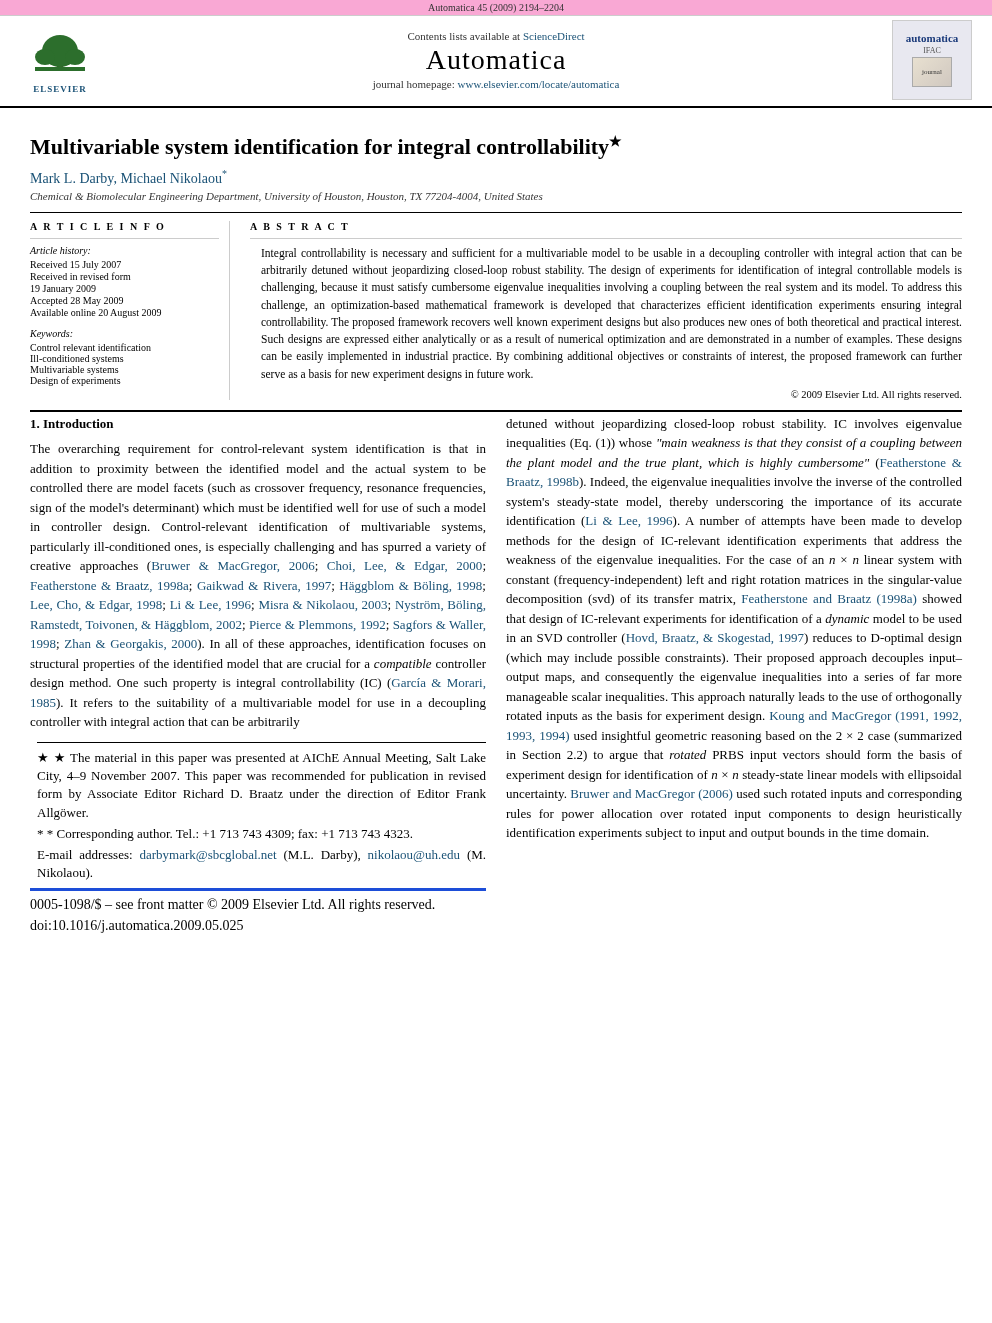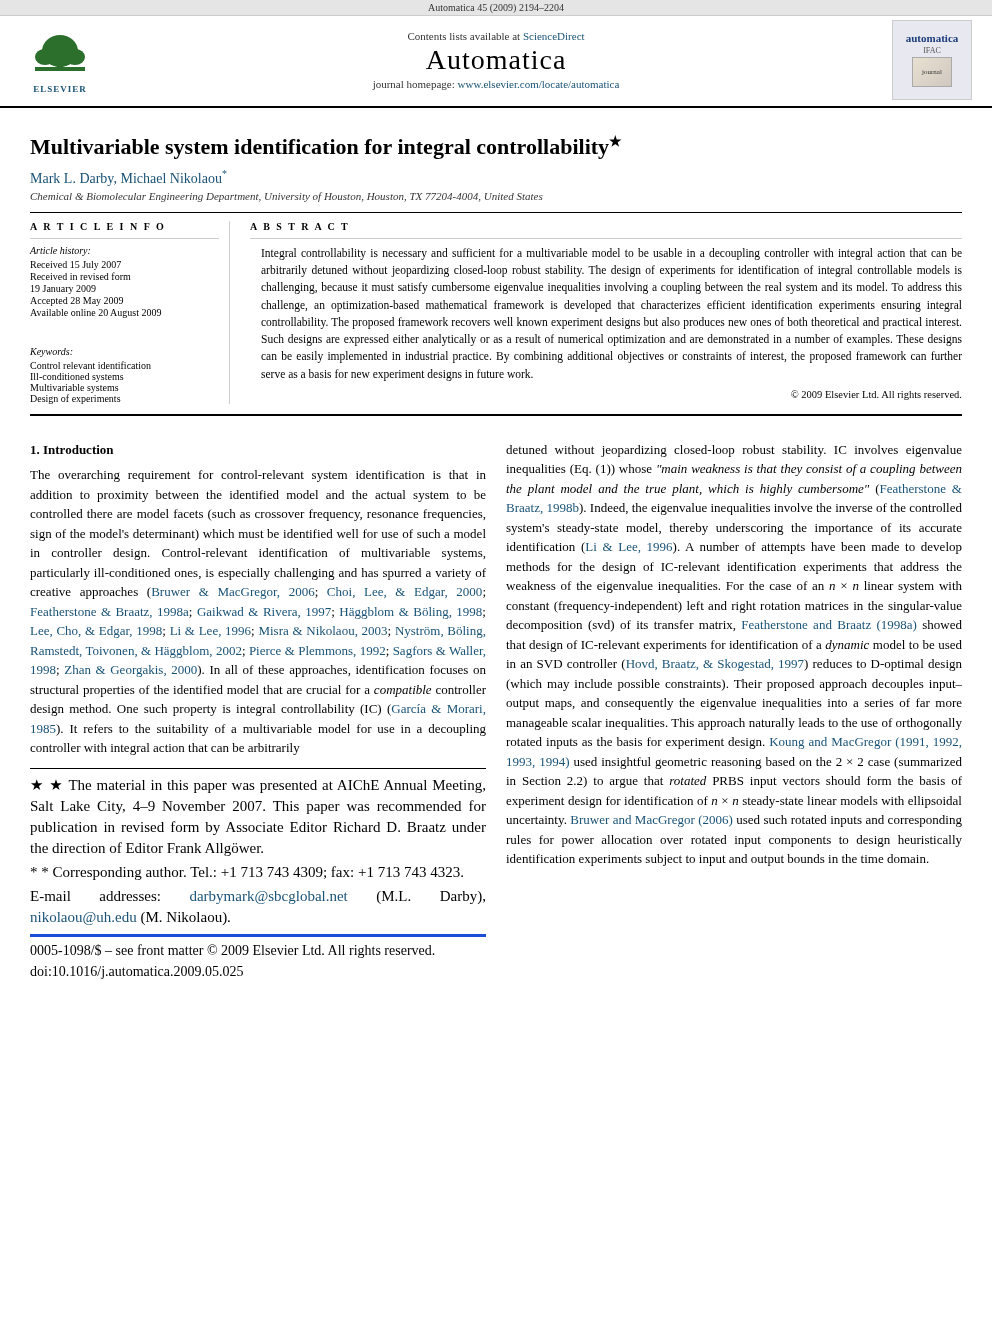--- a/index.html
+++ b/index.html
@@ -78,21 +78,21 @@
       border: 1px solid #ccc;
       display: flex;
       align-items: center;
       justify-content: center;
       background: #e8e8f0;
       font-size: 9px;
       color: #333;
       text-align: center;
     }
     .top-bar {
-      background: #e5e5e5;
+      background: #f9a8d4;
       font-size: 10px;
       text-align: center;
       padding: 2px 0;
       color: #333;
       border-bottom: 1px solid #ccc;
     }
     
     .main-content {
       padding: 10px 30px 20px 30px;
     }
@@ -153,21 +153,21 @@
       font-style: italic;
       font-size: 10px;
       display: block;
       margin-bottom: 3px;
     }
     .hist-row {
       font-size: 10px;
       margin-bottom: 1px;
     }
     .keywords-section {
-      margin-top: 28px;
+      margin-top: 10px;
     }
     .kw-label {
       font-style: italic;
       font-size: 10px;
       display: block;
       margin-bottom: 3px;
     }
     .kw-item {
       font-size: 10px;
       color: #000;
@@ -186,21 +186,21 @@
     .copyright-line {
       font-size: 10.5px;
       text-align: right;
       color: #000;
       margin-top: 6px;
     }
     
     .body-content {
       margin-top: 10px;
       border-top: 2px solid #000;
-      padding-top: 24px;
+      padding-top: 2px;
     }
     .two-col-body {
       display: flex;
       gap: 20px;
     }
     .body-col {
       flex: 1;
       font-size: 11px;
       line-height: 1.5;
       text-align: justify;
@@ -220,23 +220,24 @@
     .body-col a, .ref-link {
       color: #1a5276;
       text-decoration: none;
     }
     .italic { font-style: italic; }
     
     .footnotes {
       border-top: 1px solid #000;
       margin-top: 10px;
       padding-top: 6px;
-      font-size: 15px;
+      font-size: 13px;
       color: #000;
       line-height: 1.4;
+      margin-left: 7px;
     }
     .footnote-item {
       margin-bottom: 3px;
     }
     .footer-bar {
       margin-top: 6px;
       font-size: 14px;
       color: #000;
       border-top: 3px solid #1d4ed8;
       padding-top: 3px;

